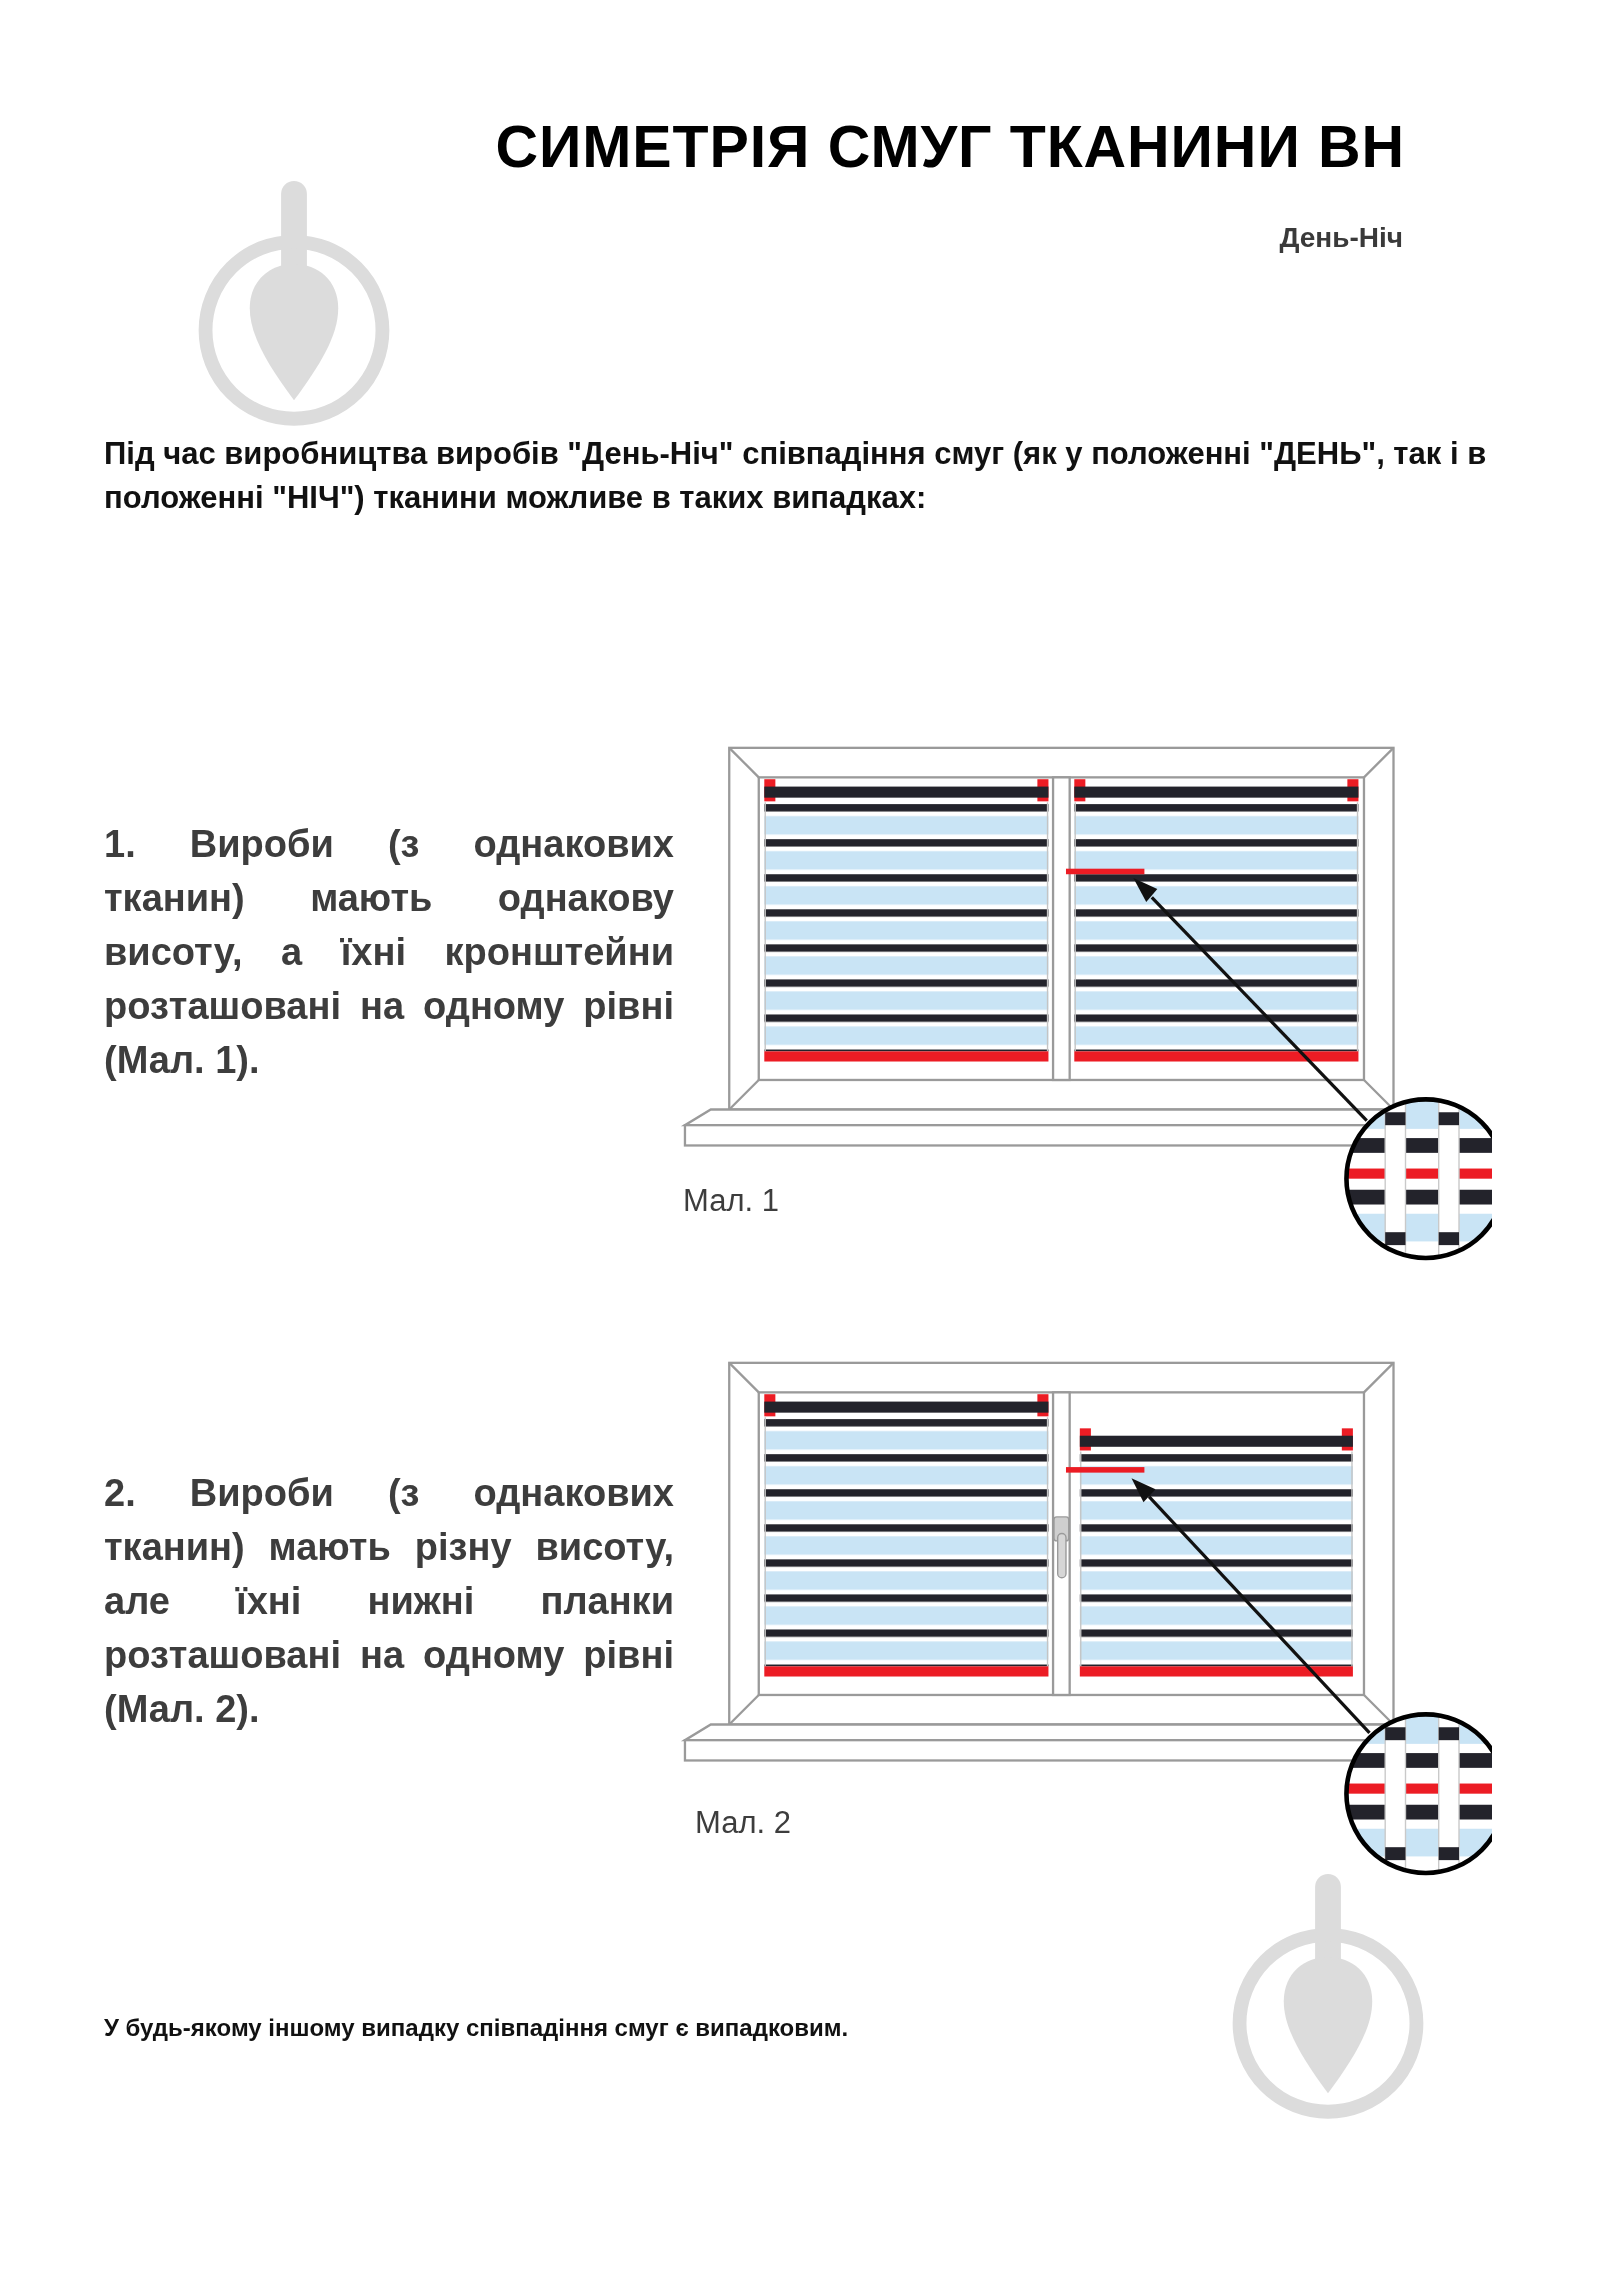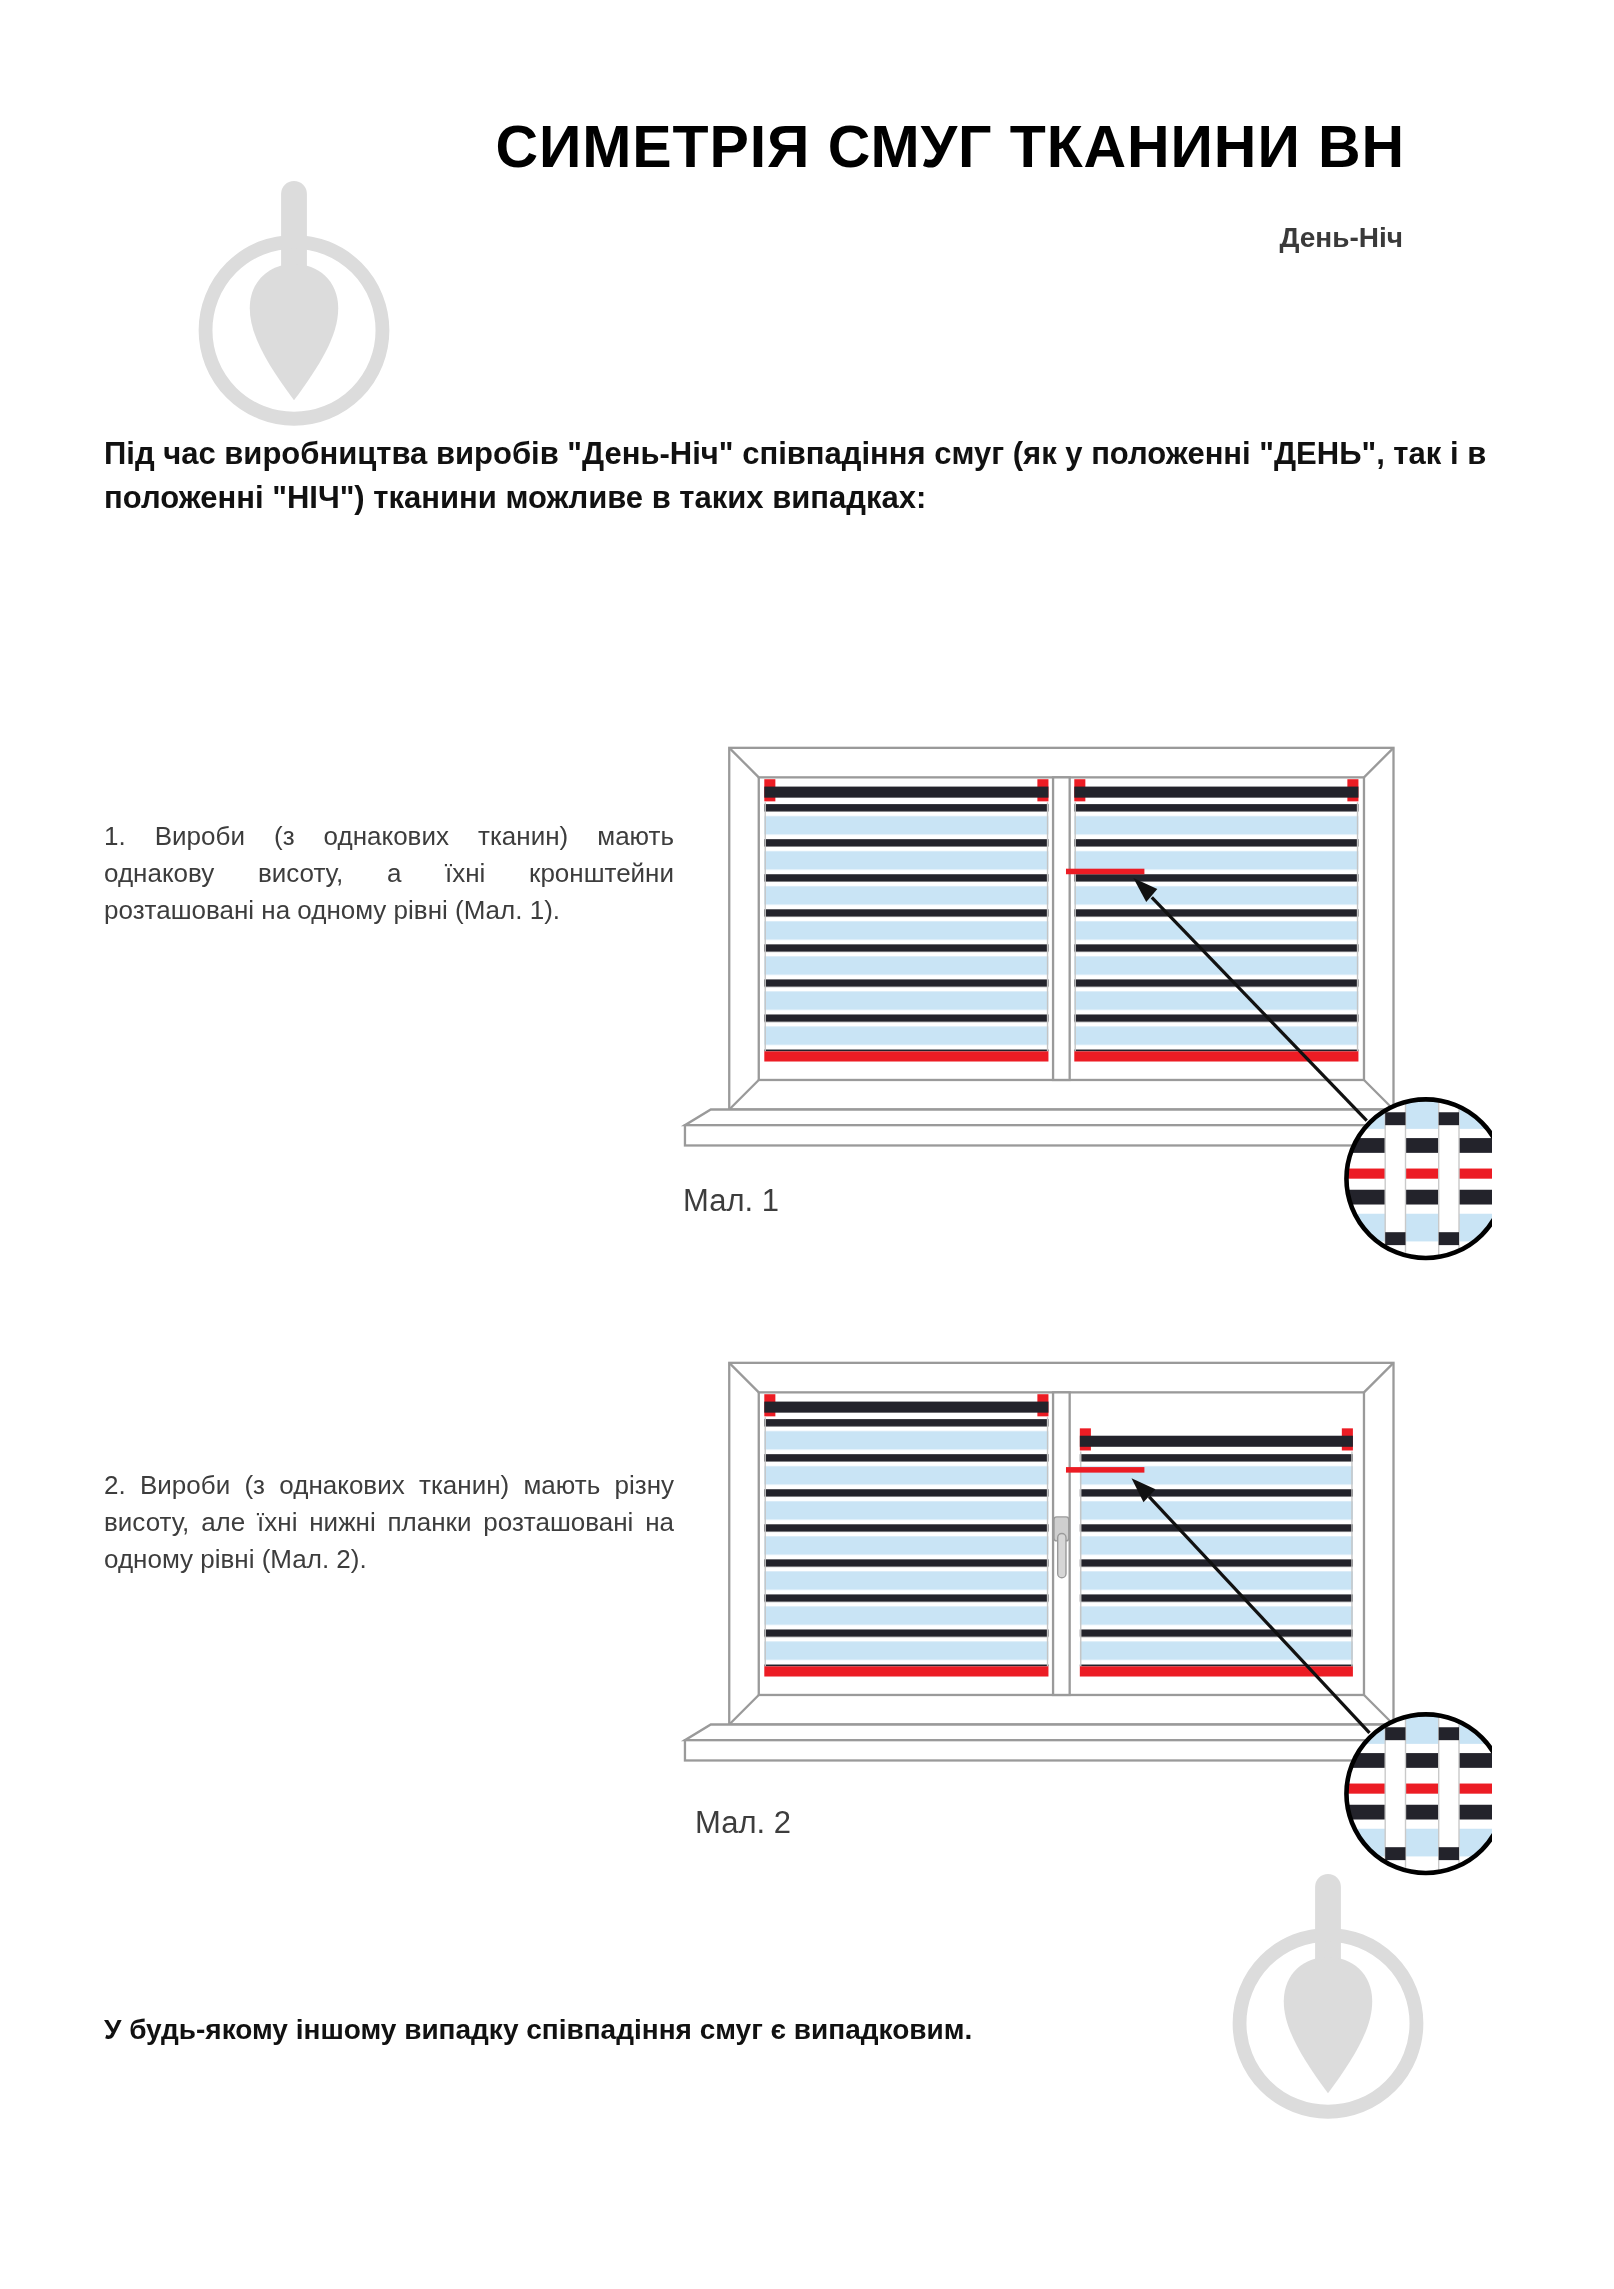--- a/index.html
+++ b/index.html
@@ -27,34 +27,35 @@
   .subtitle{
     right:89px;top:222px;
     font-size:28px;color:#3a3a3a;text-align:right;white-space:nowrap;font-weight:bold;
   }
   .intro{
     left:104px;top:432px;width:1440px;
     font-size:31px;font-weight:bold;color:#111;line-height:1.42;
   }
   .item{
     left:104px;width:570px;
-    font-size:26px;color:var(--text-gray);line-height:1.42;
+    font-size:38px;color:var(--text-gray);line-height:1.42;
     text-align:justify;
+    font-weight:bold;
   }
   .item1{top:818px;}
   .item2{top:1467px;}
   .caption{
     left:683px;
     font-size:31px;color:var(--text-gray);
   }
   .cap1{top:1183px;}
   .cap2{top:1805px;margin-left:12px;}
   .footer{
     left:104px;top:2014px;width:1108px;
-    font-size:28px;font-weight:bold;color:#111;
+    font-size:24px;font-weight:bold;color:#111;
   }
   svg{display:block;}
   .fig{position:absolute;}
   
   .f-red{fill:var(--accent-red);}
   .f-blue{fill:var(--stripe-blue);}
   .f-dark{fill:var(--stripe-dark);}
   .f-wm{fill:var(--watermark-gray);}
   .s-frame{fill:#fff;stroke:var(--frame-gray);stroke-width:2.5;}
   .ln{stroke:var(--frame-gray);stroke-width:2.5;}

